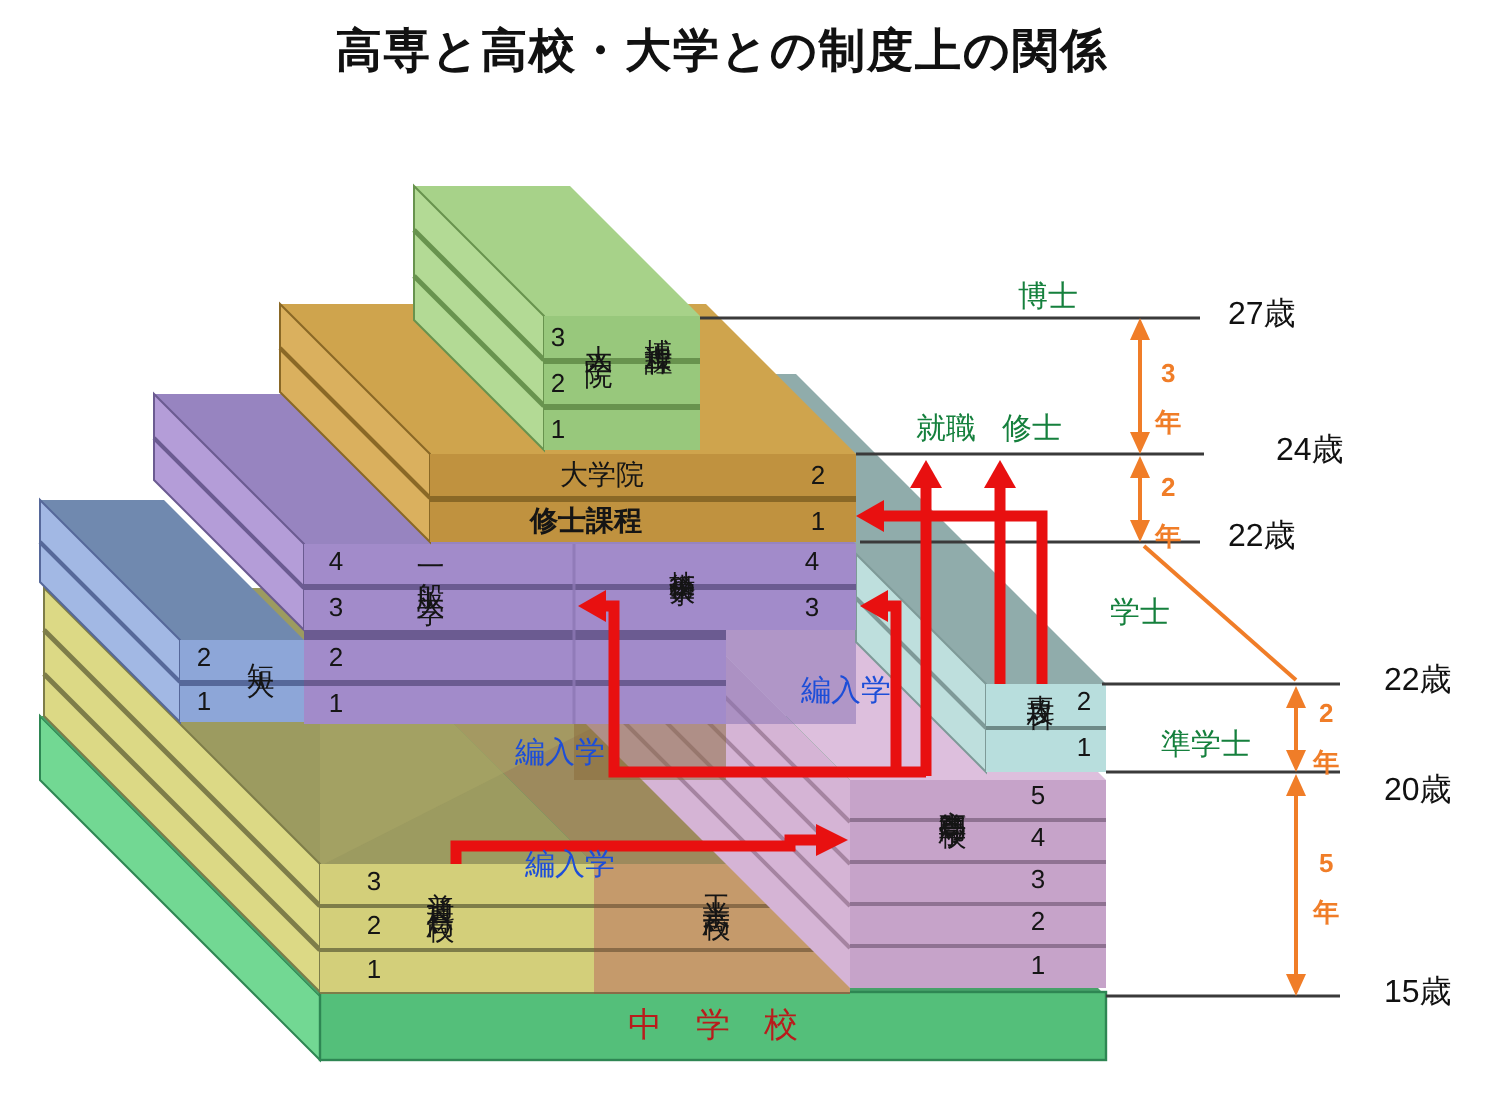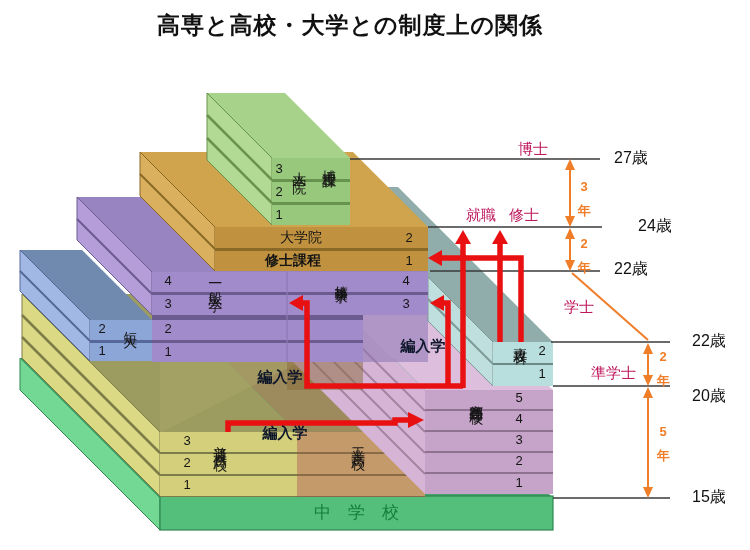--- a/index.html
+++ b/index.html
@@ -4,25 +4,25 @@
 <style>
   html,body{margin:0;padding:0;background:#ffffff;}
   #stage{position:relative;width:750px;height:550px;background:#ffffff;overflow:hidden;
          font-family:"Liberation Sans","DejaVu Sans",sans-serif;}
   #diagram-svg{position:absolute;left:0;top:0;width:750px;height:550px;}
   .txt{position:absolute;color:#1a1a1a;line-height:1.05;white-space:nowrap;}
   .title{font-size:23px;font-weight:bold;text-align:center;letter-spacing:1px;color:#111;}
   .vtxt{writing-mode:vertical-rl;text-orientation:upright;font-size:14px;color:#151515;}
   .num{font-size:13px;width:16px;text-align:center;color:#151515;}
   .blk-label-h{font-size:14px;color:#151515;}
-  .deg{font-size:15px;text-align:right;color:#be185d;}
+  .deg{font-size:15px;text-align:center;color:#15803d;}
   .age{font-size:16px;text-align:left;color:#111;}
   .span-lbl{writing-mode:vertical-rl;text-orientation:upright;font-size:13px;font-weight:bold;color:#f07d28;}
-  .hennyu{font-size:15px;font-weight:bold;color:#0f172a;text-align:center;}
-  .base-lbl{font-size:17px;text-align:center;color:#15803d;}
+  .hennyu{font-size:15px;font-weight:normal;color:#1d4ed8;text-align:center;}
+  .base-lbl{font-size:17px;text-align:center;color:#b91c1c;}
 </style>
 </head>
 <body>
 
 <div id="stage">
 
 <svg id="diagram-svg" viewBox="0 0 750 550">
 
   <g>
     <polygon points="160,498 160,530 20,390 20,358" fill="#72d893" stroke="#2e8653" stroke-width="1"></polygon>
@@ -164,21 +164,21 @@
     <polygon points="430,303 444,295 444,311" fill="#e81010" stroke="none"></polygon>
 
     <polyline points="463,386 307,386 307,303 301,303"></polyline>
     <polygon points="289,303 303,295 303,311" fill="#e81010" stroke="none"></polygon>
 
     <polyline points="228,432 228,423 395,423 395,420 410,420"></polyline>
     <polygon points="424,420 408,412 408,428" fill="#e81010" stroke="none"></polygon>
   </g>
 </svg>
 
-<div class="txt title" style="left:90px;top:13px;width:520px;">高専と高校・大学との制度上の関係</div>
+<div class="txt title" style="left:101px;top:13px;width:520px;">高専と高校・大学との制度上の関係</div>
 
 <div class="txt base-lbl" style="left:160px;top:504px;width:393px;">中　学　校</div>
 
 <div class="txt vtxt" style="left:213px;top:434px;letter-spacing:3px;">普通科高校</div>
 <div class="txt vtxt" style="left:351px;top:436px;letter-spacing:3px;">工業高校</div>
 <div class="txt vtxt" style="left:469px;top:394px;letter-spacing:1px;">高等専門学校</div>
 <div class="txt vtxt" style="left:123px;top:320px;letter-spacing:4px;">短大</div>
 <div class="txt vtxt" style="left:208px;top:276px;letter-spacing:4px;">一般大学</div>
 <div class="txt vtxt" style="left:334px;top:275px;font-size:13px;letter-spacing:1px;">技術科学大学</div>
 <div class="txt vtxt" style="left:513px;top:336px;letter-spacing:2px;">専攻科</div>

